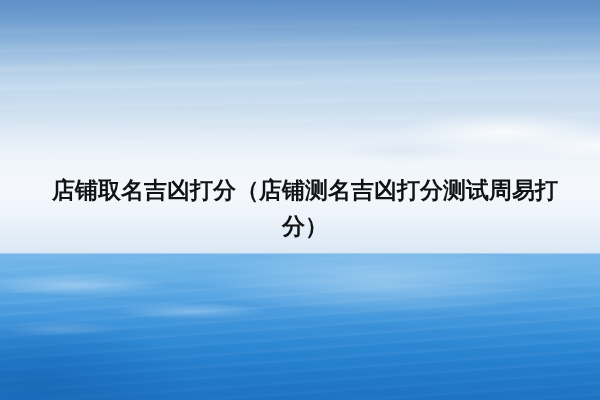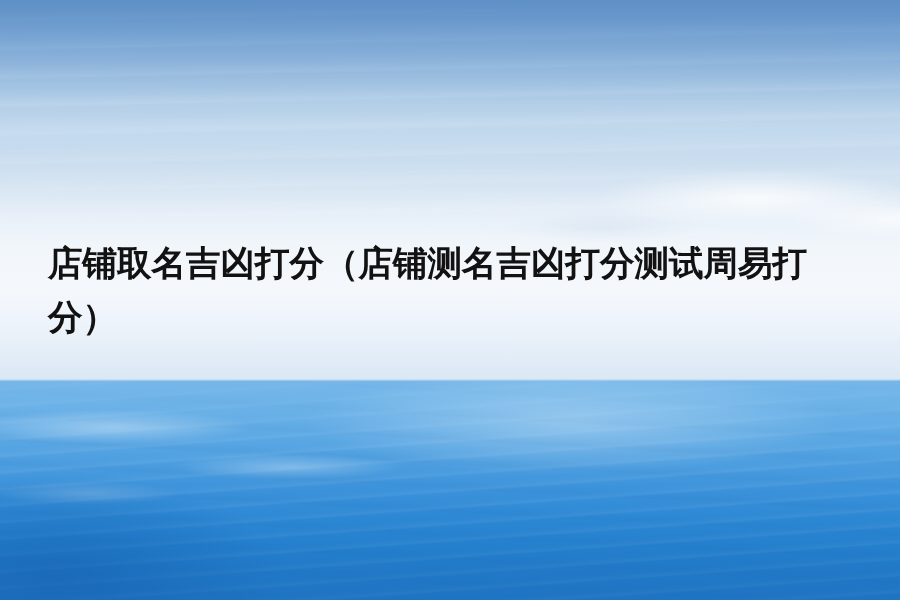--- a/index.html
+++ b/index.html
@@ -177,22 +177,23 @@
     background:
       radial-gradient(ellipse 130px 16px at 22% 28%, rgba(255,255,255,.34) 0%, rgba(255,255,255,0) 74%),
       radial-gradient(ellipse 105px 12px at 58% 52%, rgba(255,255,255,.28) 0%, rgba(255,255,255,0) 74%),
       radial-gradient(ellipse 85px 10px at 18% 68%, rgba(255,255,255,.22) 0%, rgba(255,255,255,0) 74%);
   }
 
   
   .title-block {
     position: absolute;
     left: 32px;
-    top: 158px;
+    top: 172px;
     width: 546px;
+    text-align: center;
   }
   .title-text {
     margin: 0;
     font-family: "DejaVu Sans", "Liberation Sans", sans-serif;
     font-size: 23px;
     font-weight: bold;
     line-height: 36px;
     color: #121212;
     letter-spacing: 0px;
     white-space: normal;

